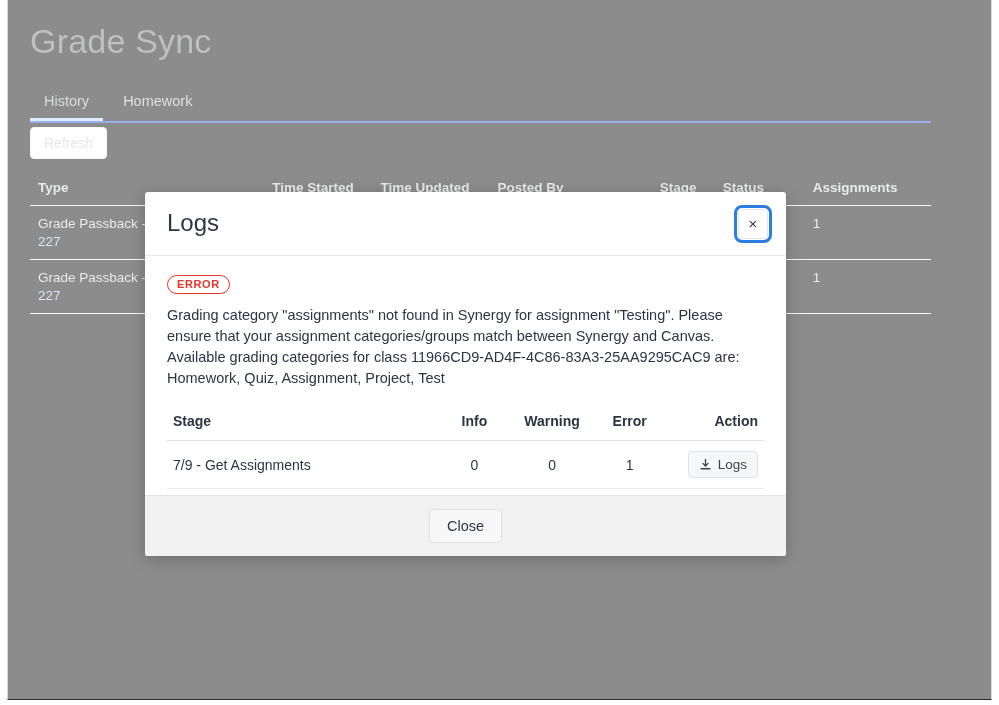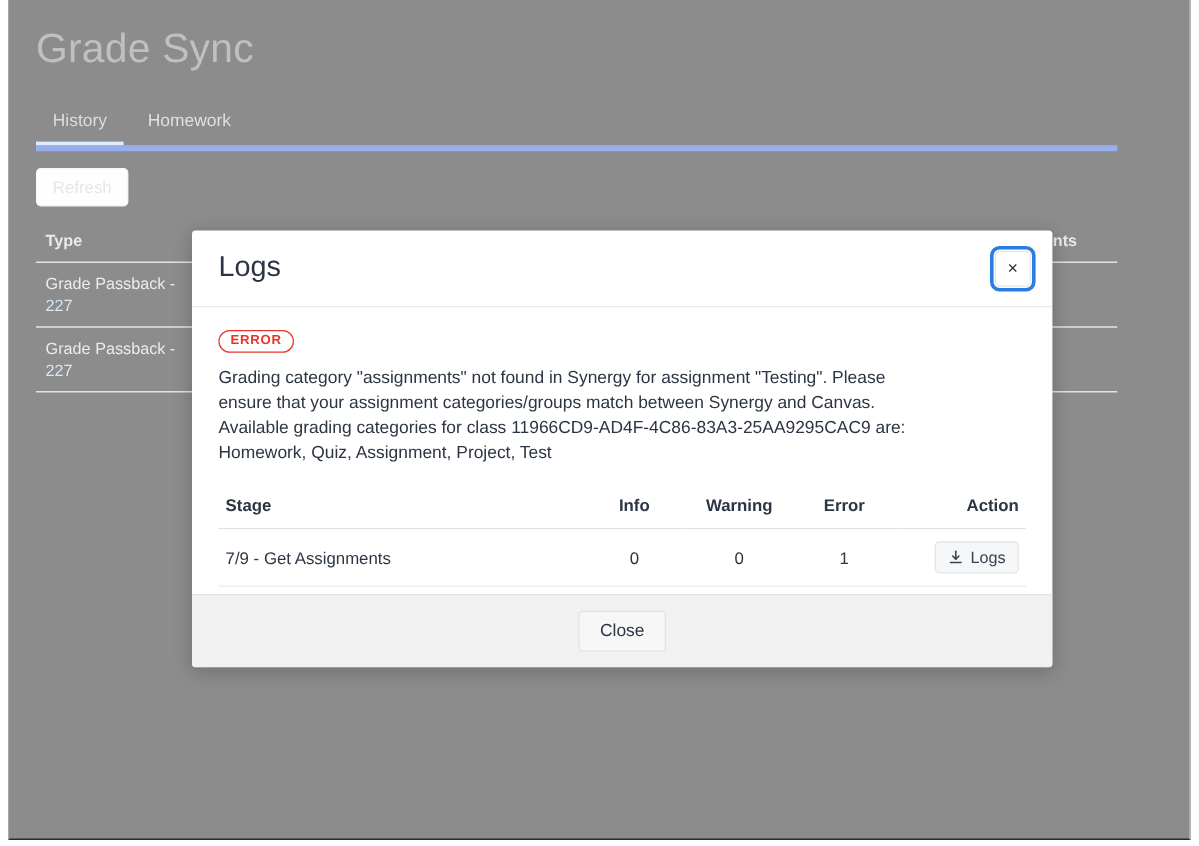--- a/index.html
+++ b/index.html
@@ -41,38 +41,38 @@
     color: #9aa0a6;
     letter-spacing: 0.2px;
     margin: 22px 0 0 4px;
     opacity: .72;
   }
 
   #tabs {
     margin: 24px 0 0 4px;
     display: flex;
     gap: 6px;
-    border-bottom: 5px solid #1d4ed8;
+    border-bottom: 2px solid #1d4ed8;
     width: 901px;
   }
   .tab {
     font-size: 14.5px;
     color: #b9bdc2;
     padding: 8px 14px 9px 14px;
     border-bottom: 3px solid transparent;
     cursor: pointer;
     white-space: nowrap;
   }
   .tab.active {
     color: #aeb3b8;
     border-bottom-color: #b6d8f5;
   }
 
   #refresh-btn {
-    margin: 14px 0 0 4px;
+    margin: 4px 0 0 4px;
     font-size: 14px;
     color: #c4c8cc;
     background: #fdfdfd;
     border: 1px solid #eeeeee;
     border-radius: 4px;
     padding: 7px 13px;
     cursor: pointer;
     font-family: inherit;
   }
 
@@ -108,23 +108,23 @@
 
   
   #modal-backdrop {
     position: absolute;
     inset: 0;
     background: rgba(255,255,255,0.55);
   }
 
   #modal {
     position: absolute;
-    left: 152px;
+    left: 137px;
     top: 192px;
-    width: 717px;
+    width: 641px;
     background: #ffffff;
     border-radius: 3px;
     box-shadow: 0 3px 16px rgba(0,0,0,0.22);
     overflow: hidden;
   }
 
   #modal-header {
     display: flex;
     align-items: center;
     justify-content: space-between;

